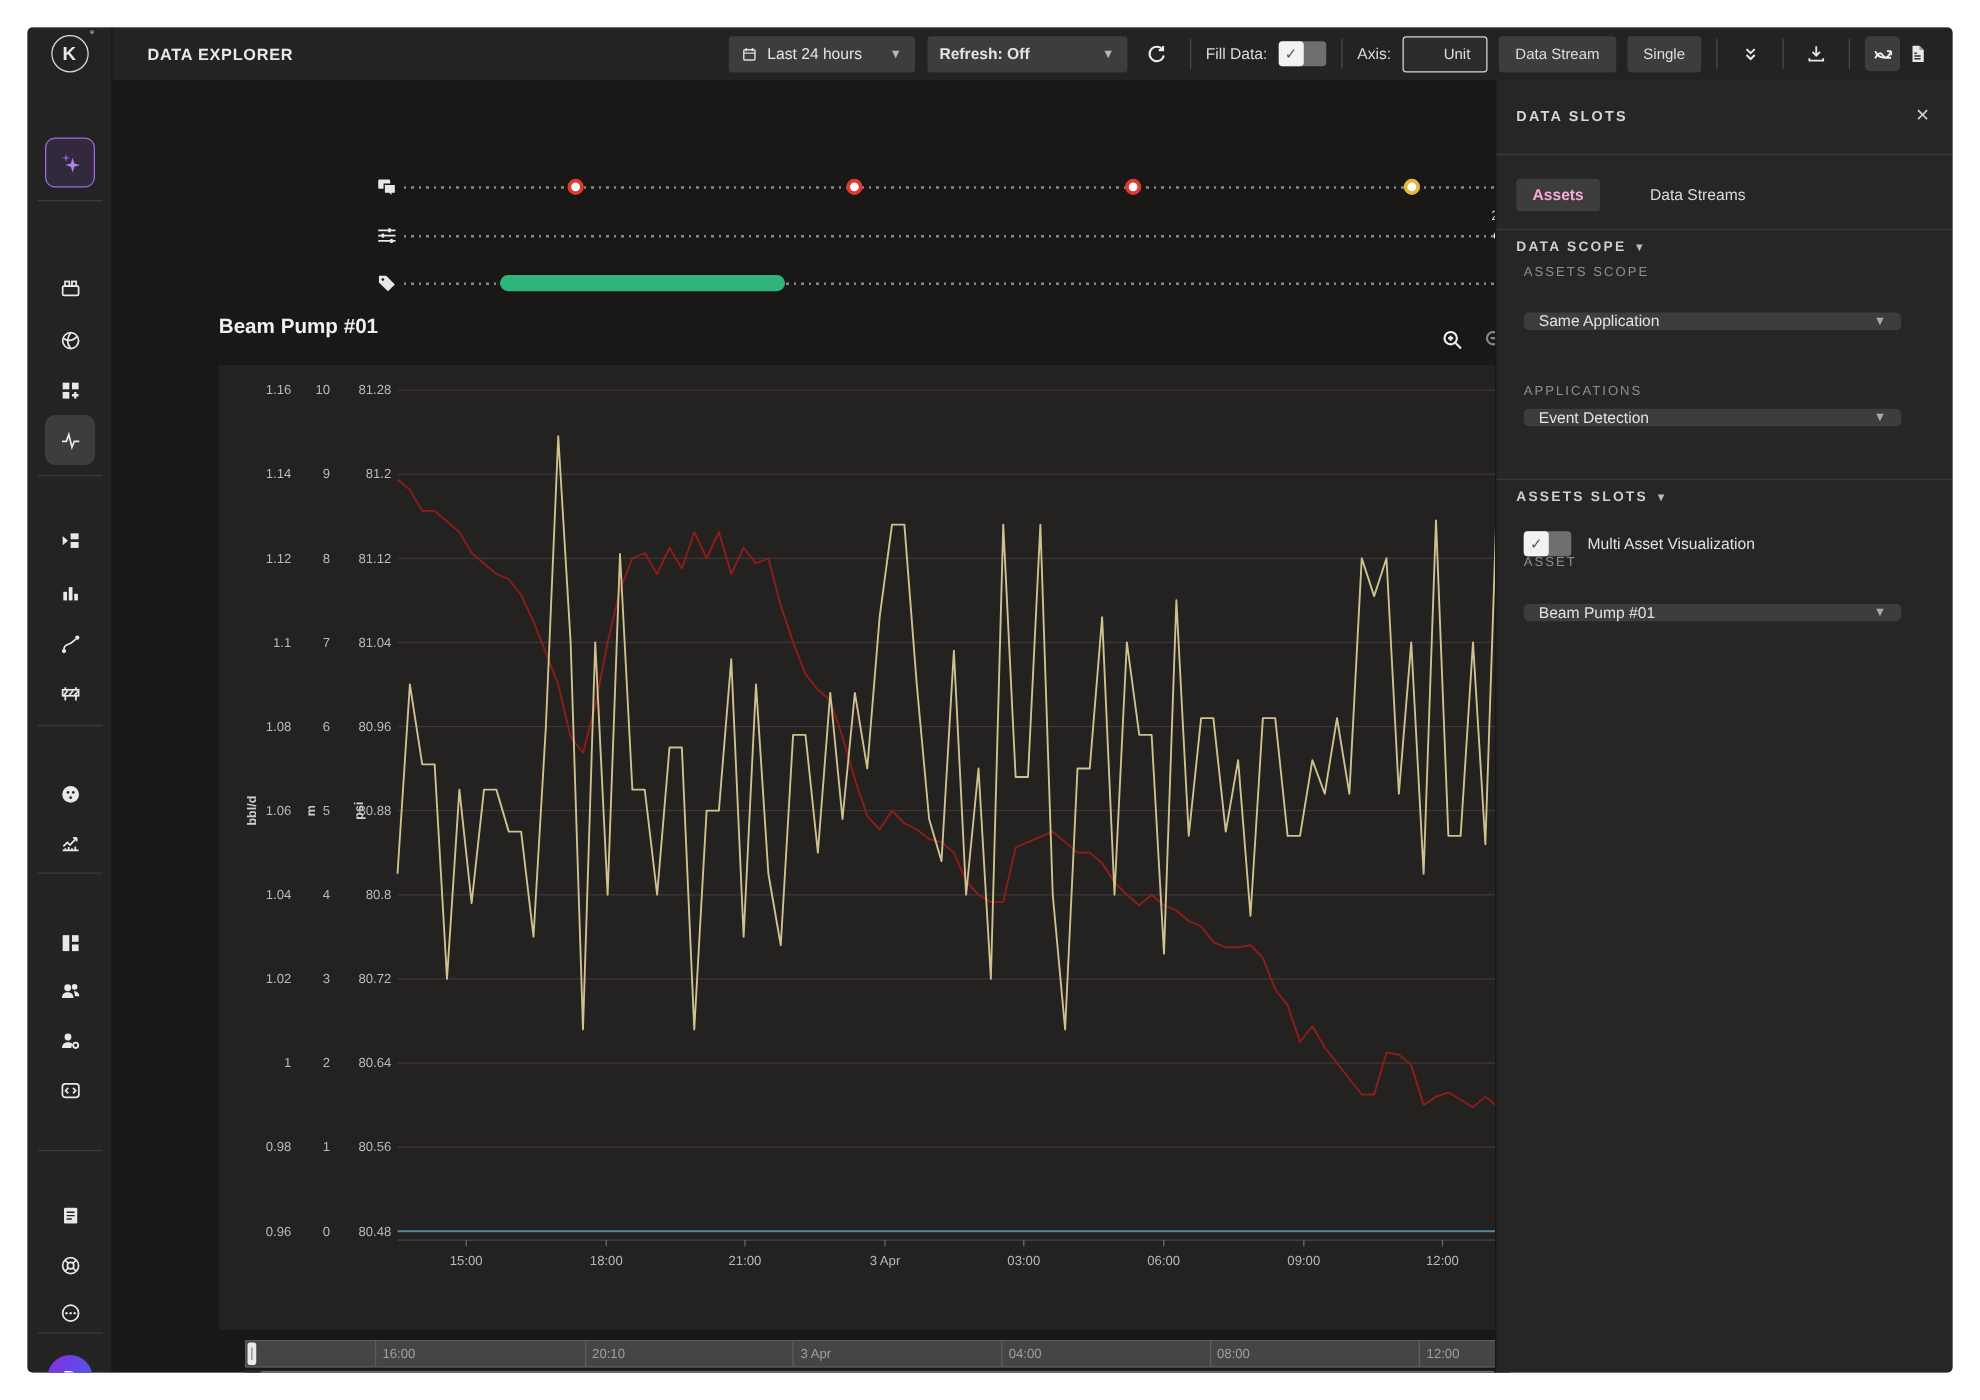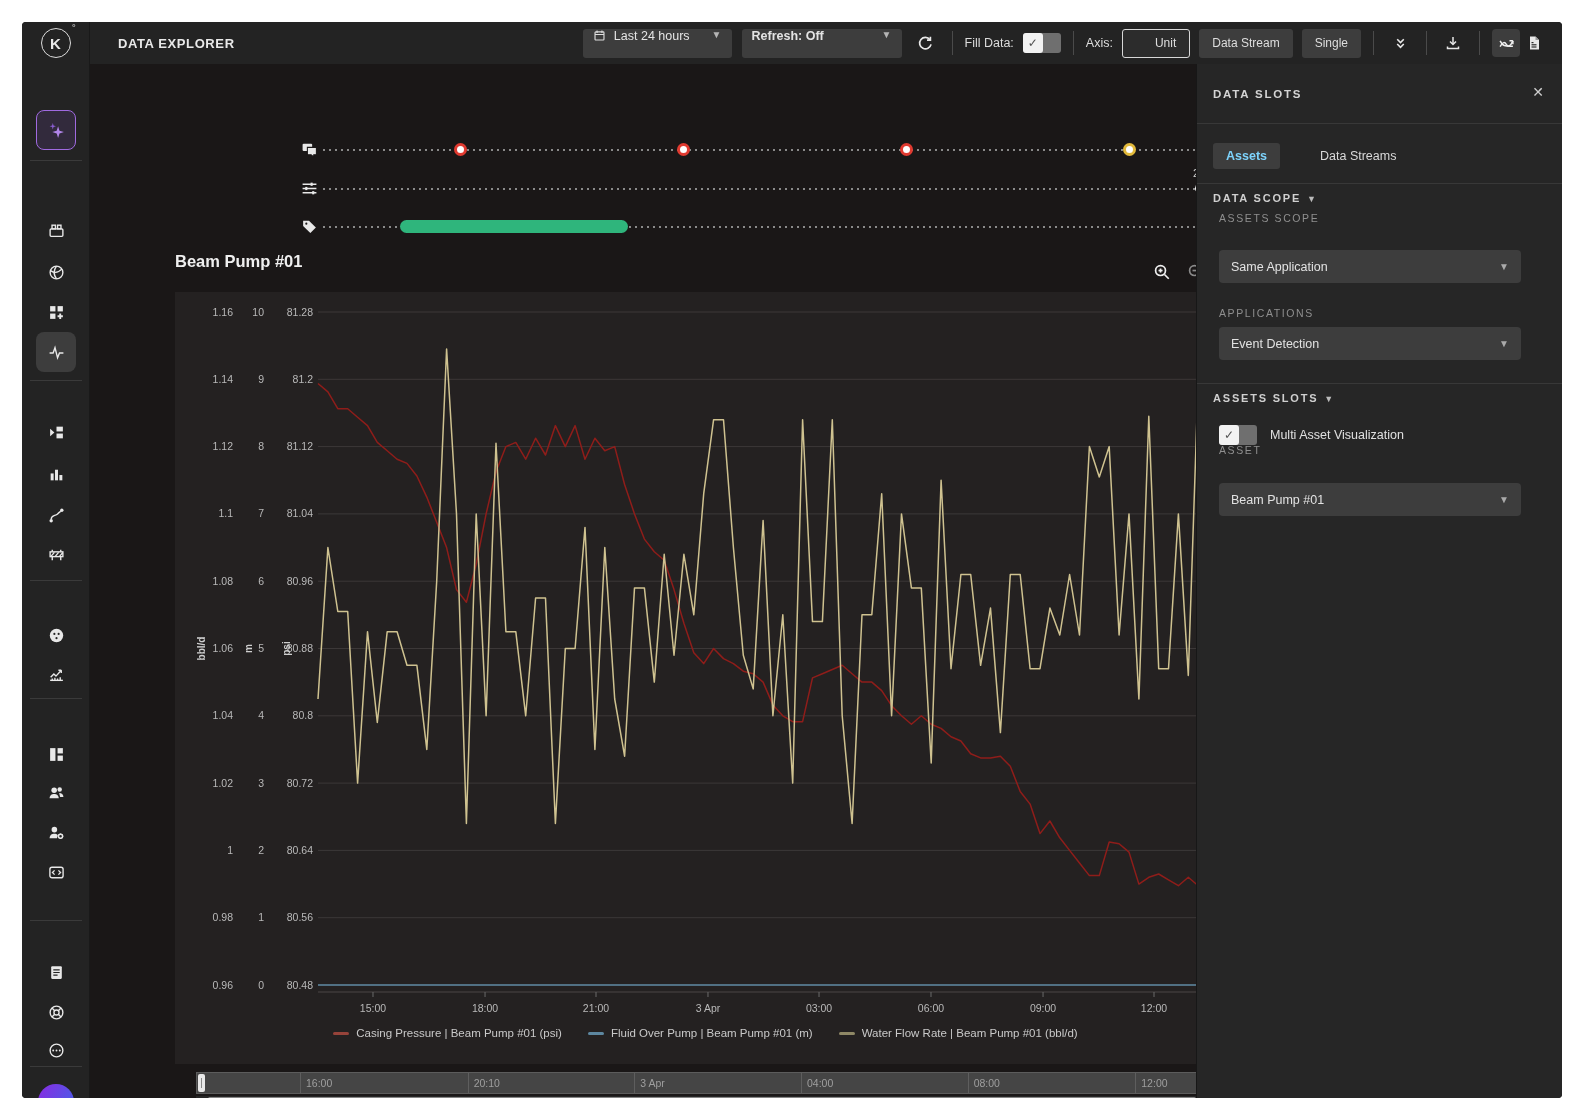--- a/index.html
+++ b/index.html
@@ -6,21 +6,21 @@
   html,body { width:1584px; height:1120px; background:#fff; font-family:"Liberation Sans", sans-serif; }
   #app { position:absolute; left:22px; top:22px; width:1540px; height:1076px; background:#1a1717; border-radius:4px; overflow:hidden; }
 
   
   .topbar { position:absolute; left:0; top:0; width:100%; height:42px; background:#232323; display:flex; align-items:center; }
   .logo-box { width:68px; height:42px; display:flex; align-items:center; justify-content:center; border-right:1px solid #191919; flex:none; }
   .logo-circle { width:30px; height:30px; border:1.6px solid #dcdcdc; border-radius:50%; color:#e8e8e8; font-size:15px; font-weight:bold; display:flex; align-items:center; justify-content:center; position:relative; }
   .logo-circle:after { content:"°"; position:absolute; right:-6px; top:-7px; font-size:9px; color:#bbb; }
   .app-title { color:#e9e9e9; font-size:13px; font-weight:bold; letter-spacing:.6px; margin-left:28px; }
   .tb-spacer { flex:1; }
-  .tb-select { height:29px; background:#3d3d3d; border-radius:3px; color:#e4e4e4; font-size:12.5px; display:flex; padding:0 10px; gap:8px; margin-right:10px; cursor:pointer; }
+  .tb-select { height:29px; background:#3d3d3d; border-radius:3px; color:#e4e4e4; font-size:12.5px; display:flex; align-items:center; padding:0 10px; gap:8px; margin-right:10px; cursor:pointer; }
   .tb-select .caret { color:#b5b5b5; font-size:10px; margin-left:14px; }
   .tb-divider { width:1px; height:24px; background:#4a4a4a; margin:0 12px; flex:none; }
   .tb-label { color:#dcdcdc; font-size:12.5px; }
   .tb-btn { height:29px; background:#3d3d3d; border-radius:3px; color:#dedede; font-size:12px; display:flex; align-items:center; padding:0 13px; margin-left:9px; cursor:pointer; }
   .tb-btn.outlined { background:#2c2c2c; border:1px solid #d8d8d8;padding-left:32px; }
   .toggle { width:38px; height:20px; background:#6f6f6f; border-radius:3px; position:relative; cursor:pointer; }
   .toggle .knob { position:absolute; left:0; top:0; width:20px; height:20px; background:#f2f2f2; border-radius:3px; display:flex; align-items:center; justify-content:center; color:#555; font-size:12px; }
   .icon-btn { width:28px; height:28px; display:flex; align-items:center; justify-content:center; border-radius:4px; cursor:pointer; flex:none; }
   .icon-btn.active { background:#3d3d3d; }
   svg.ic { display:block; }
@@ -67,25 +67,25 @@
   .hscroll { position:absolute; left:106px; top:1032px; width:1012px; height:11px; background:#262626; }
   .hs-arrow { position:absolute; top:0; width:10px; height:11px; color:#9a9a9a; font-size:7px; display:flex; align-items:center; justify-content:center; cursor:pointer; }
   .hs-thumb { position:absolute; left:12px; right:12px; top:1px; height:9px; background:#858585; border-radius:2px; cursor:grab; }
 
   
   .panel { position:absolute; right:0; top:42px; width:366px; bottom:0; background:#262626; border-left:1px solid #171717; }
   .panel-h { position:absolute; left:16px; top:24px; color:#d4d4d4; font-size:11.5px; font-weight:bold; letter-spacing:1.8px; }
   .panel-x { position:absolute; right:18px; top:20px; color:#cfcfcf; font-size:14px; cursor:pointer; }
   .p-div { position:absolute; left:0; width:100%; height:1px; background:#383838; }
   .tab { position:absolute; top:79px; height:26px; display:flex; align-items:center; padding:0 13px; font-size:12.5px; color:#d9d9d9; border-radius:3px; cursor:pointer; }
-  .tab.sel { background:#3d3d3d; color:#7dd3fc; font-weight:bold; }
+  .tab.sel { background:#3d3d3d; color:#f9a8d4; font-weight:bold; }
   .sec-h { position:absolute; left:16px; color:#cfcfcf; font-size:11px; font-weight:bold; letter-spacing:1.8px; }
   .sec-h .chev { font-size:9px; font-weight:normal; margin-left:6px; color:#bbb; }
   .sub-label { position:absolute; left:22px; color:#8f8f8f; font-size:10.5px; letter-spacing:1.6px; }
-  .dropdown { position:absolute; left:22px; width:302px; height:33px; background:#3d3d3d; border-radius:4px; color:#e2e2e2; font-size:12.5px; display:flex; align-items:center; padding:0 12px; cursor:pointer; }
+  .dropdown { position:absolute; left:22px; width:302px; height:14px; background:#3d3d3d; border-radius:4px; color:#e2e2e2; font-size:12.5px; display:flex; align-items:center; padding:0 12px; cursor:pointer; }
   .dropdown .caret { margin-left:auto; color:#aaa; font-size:10px; }
   .toggle-row { position:absolute; left:22px; display:flex; align-items:center; gap:13px; color:#e0e0e0; font-size:12.5px; }
 </style>
 </head>
 <body>
 
 <div id="app">
 
   <div class="topbar">
     <div class="logo-box">
@@ -426,34 +426,20 @@
           <line x1="755.99" x2="755.99" y1="700" y2="705" stroke="#6a6a6a"></line>
           <text x="755.99" y="720" fill="#b9b9b9" font-size="10.5px" text-anchor="middle">06:00</text>
           <line x1="868.04" x2="868.04" y1="700" y2="705" stroke="#6a6a6a"></line>
           <text x="868.04" y="720" fill="#b9b9b9" font-size="10.5px" text-anchor="middle">09:00</text>
           <line x1="979.01" x2="979.01" y1="700" y2="705" stroke="#6a6a6a"></line>
           <text x="979.01" y="720" fill="#b9b9b9" font-size="10.5px" text-anchor="middle">12:00</text>
           <polyline points="143.0,91.5 152.9,99.9 162.8,116.7 172.7,116.7 182.6,125.2 192.5,133.6 202.3,150.4 212.2,158.8 222.1,167.2 232.0,171.4 241.9,184.0 251.8,205.1 261.7,230.3 271.6,255.6 281.5,297.6 291.4,310.2 301.2,272.4 311.1,221.9 321.0,179.8 330.9,154.6 340.8,150.4 350.7,167.2 360.6,146.2 370.5,163.0 380.4,133.6 390.3,154.6 400.1,133.6 410.0,167.2 419.9,146.2 429.8,158.8 439.7,154.6 449.6,192.5 459.5,221.9 469.4,247.1 479.3,259.8 489.2,268.2 499.0,297.6 508.9,331.3 518.8,360.7 528.7,371.6 538.6,356.5 548.5,366.6 558.4,371.6 568.3,379.2 578.2,381.7 588.1,390.1 597.9,412.9 607.8,423.8 617.7,429.7 627.6,429.7 637.5,385.9 647.4,381.7 657.3,377.5 667.2,373.3 677.1,381.7 687.0,390.1 696.8,390.1 706.7,398.6 716.6,413.7 726.5,423.8 736.4,432.2 746.3,423.8 756.2,432.2 766.1,436.4 776.0,444.8 785.9,449.0 795.7,461.7 805.6,465.9 815.5,465.9 825.4,464.2 835.3,474.3 845.2,499.5 855.1,512.1 865.0,541.6 874.9,529.0 884.8,545.8 894.6,558.4 904.5,571.0 914.4,583.6 924.3,583.6 934.2,550.0 944.1,551.7 954.0,560.1 963.9,592.1 973.8,585.3 983.7,582.0 993.5,587.8 1003.4,593.7 1013.3,585.3 1023.2,593.7 1033.1,583.6 1043.0,592.1" fill="none" stroke="#8f1d1a" stroke-width="1.5" stroke-linejoin="round"></polyline>
           <polyline points="143.0,693.0 152.9,693.0 162.8,693.0 172.7,693.0 182.6,693.0 192.5,693.0 202.3,693.0 212.2,693.0 222.1,693.0 232.0,693.0 241.9,693.0 251.8,693.0 261.7,693.0 271.6,693.0 281.5,693.0 291.4,693.0 301.2,693.0 311.1,693.0 321.0,693.0 330.9,693.0 340.8,693.0 350.7,693.0 360.6,693.0 370.5,693.0 380.4,693.0 390.3,693.0 400.1,693.0 410.0,693.0 419.9,693.0 429.8,693.0 439.7,693.0 449.6,693.0 459.5,693.0 469.4,693.0 479.3,693.0 489.2,693.0 499.0,693.0 508.9,693.0 518.8,693.0 528.7,693.0 538.6,693.0 548.5,693.0 558.4,693.0 568.3,693.0 578.2,693.0 588.1,693.0 597.9,693.0 607.8,693.0 617.7,693.0 627.6,693.0 637.5,693.0 647.4,693.0 657.3,693.0 667.2,693.0 677.1,693.0 687.0,693.0 696.8,693.0 706.7,693.0 716.6,693.0 726.5,693.0 736.4,693.0 746.3,693.0 756.2,693.0 766.1,693.0 776.0,693.0 785.9,693.0 795.7,693.0 805.6,693.0 815.5,693.0 825.4,693.0 835.3,693.0 845.2,693.0 855.1,693.0 865.0,693.0 874.9,693.0 884.8,693.0 894.6,693.0 904.5,693.0 914.4,693.0 924.3,693.0 934.2,693.0 944.1,693.0 954.0,693.0 963.9,693.0 973.8,693.0 983.7,693.0 993.5,693.0 1003.4,693.0 1013.3,693.0 1023.2,693.0 1033.1,693.0 1043.0,693.0" fill="none" stroke="#5d87a0" stroke-width="1.5" stroke-linejoin="round"></polyline>
           <polyline points="143.0,407.0 152.9,255.5 162.8,319.5 172.7,319.5 182.6,491.1 192.5,339.7 202.3,430.5 212.2,339.7 222.1,339.7 232.0,373.3 241.9,373.3 251.8,457.4 261.7,289.2 271.6,57.0 281.5,221.9 291.4,531.5 301.2,221.9 311.1,423.8 321.0,151.2 330.9,339.7 340.8,339.7 350.7,423.8 360.6,306.0 370.5,306.0 380.4,531.5 390.3,356.5 400.1,356.5 410.0,235.4 419.9,457.4 429.8,255.5 439.7,407.0 449.6,464.2 459.5,295.9 469.4,295.9 479.3,390.1 489.2,262.3 499.0,363.2 508.9,262.3 518.8,322.8 528.7,201.7 538.6,127.7 548.5,127.7 558.4,255.5 568.3,363.2 578.2,396.9 588.1,228.6 597.9,423.8 607.8,322.8 617.7,491.1 627.6,127.7 637.5,329.6 647.4,329.6 657.3,127.7 667.2,423.8 677.1,531.5 687.0,322.8 696.8,322.8 706.7,201.7 716.6,423.8 726.5,221.9 736.4,295.9 746.3,295.9 756.2,470.9 766.1,188.2 776.0,376.7 785.9,282.5 795.7,282.5 805.6,373.3 815.5,316.1 825.4,440.6 835.3,282.5 845.2,282.5 855.1,376.7 865.0,376.7 874.9,316.1 884.8,343.0 894.6,282.5 904.5,343.0 914.4,154.6 924.3,184.9 934.2,154.6 944.1,343.0 954.0,221.9 963.9,407.0 973.8,124.3 983.7,376.7 993.5,376.7 1003.4,221.9 1013.3,383.4 1023.2,87.3 1033.1,221.9 1043.0,565.1" fill="none" stroke="#cfc290" stroke-width="1.5" stroke-linejoin="round"></polyline>
         </svg>
-      <div class="legend" id="legend">
-          <div class="legend-item">
-            <span class="legend-swatch" style="background: rgb(150, 67, 58);"></span>
-            <span>Casing Pressure | Beam Pump #01 (psi)</span>
-          </div>
-          <div class="legend-item">
-            <span class="legend-swatch" style="background: rgb(93, 135, 160);"></span>
-            <span>Fluid Over Pump | Beam Pump #01 (m)</span>
-          </div>
-          <div class="legend-item">
-            <span class="legend-swatch" style="background: rgb(143, 136, 102);"></span>
-            <span>Water Flow Rate | Beam Pump #01 (bbl/d)</span>
-          </div>
-        </div>
     </div>
 
     <div class="minimap" id="minimap">
       <div class="mm-handle" style="left:1px;"></div>
       <div class="mm-handle" style="right:1px;"></div>
     <div class="mm-tick" style="left: 103.02px;"></div>
         <div class="mm-label" style="left: 109.02px;">16:00</div>
         <div class="mm-tick" style="left: 270.68px;"></div>
         <div class="mm-label" style="left: 276.68px;">20:10</div>
         <div class="mm-tick" style="left: 437.33px;"></div>

